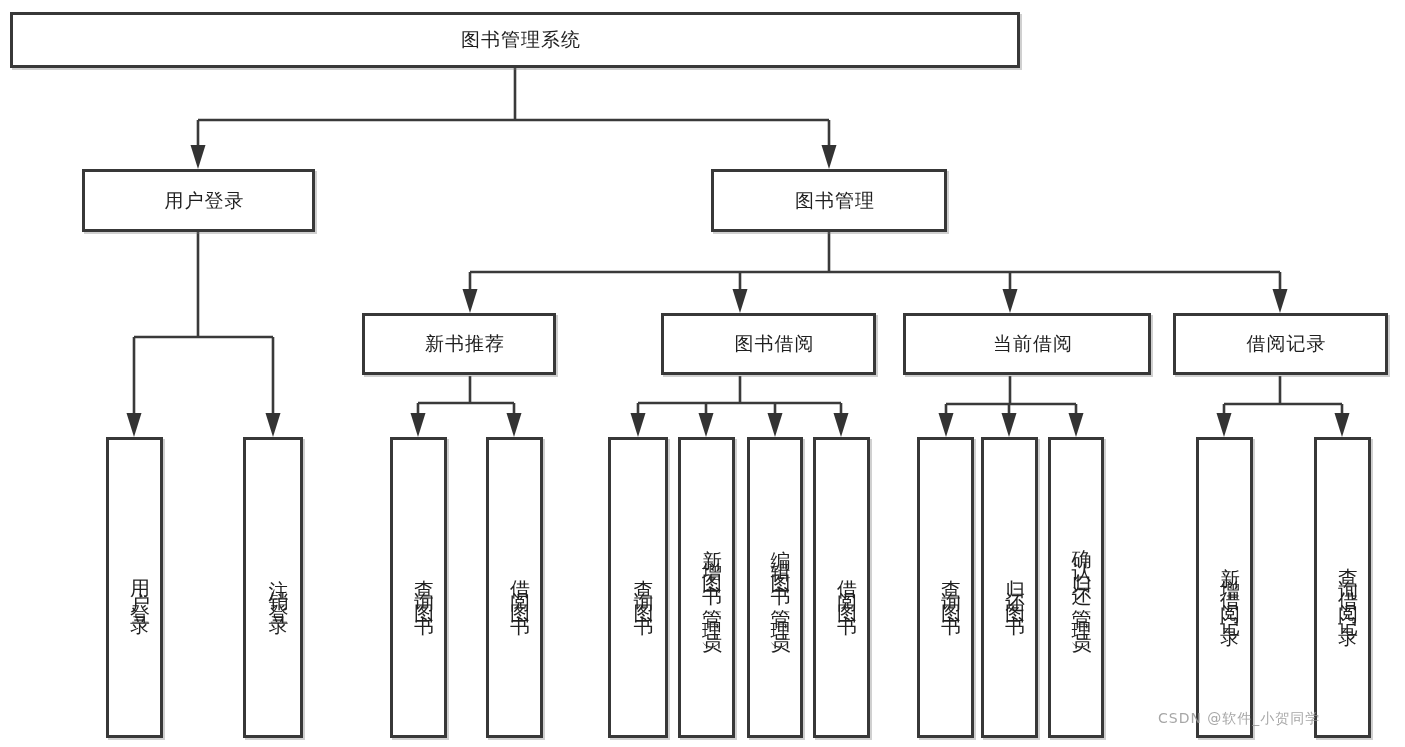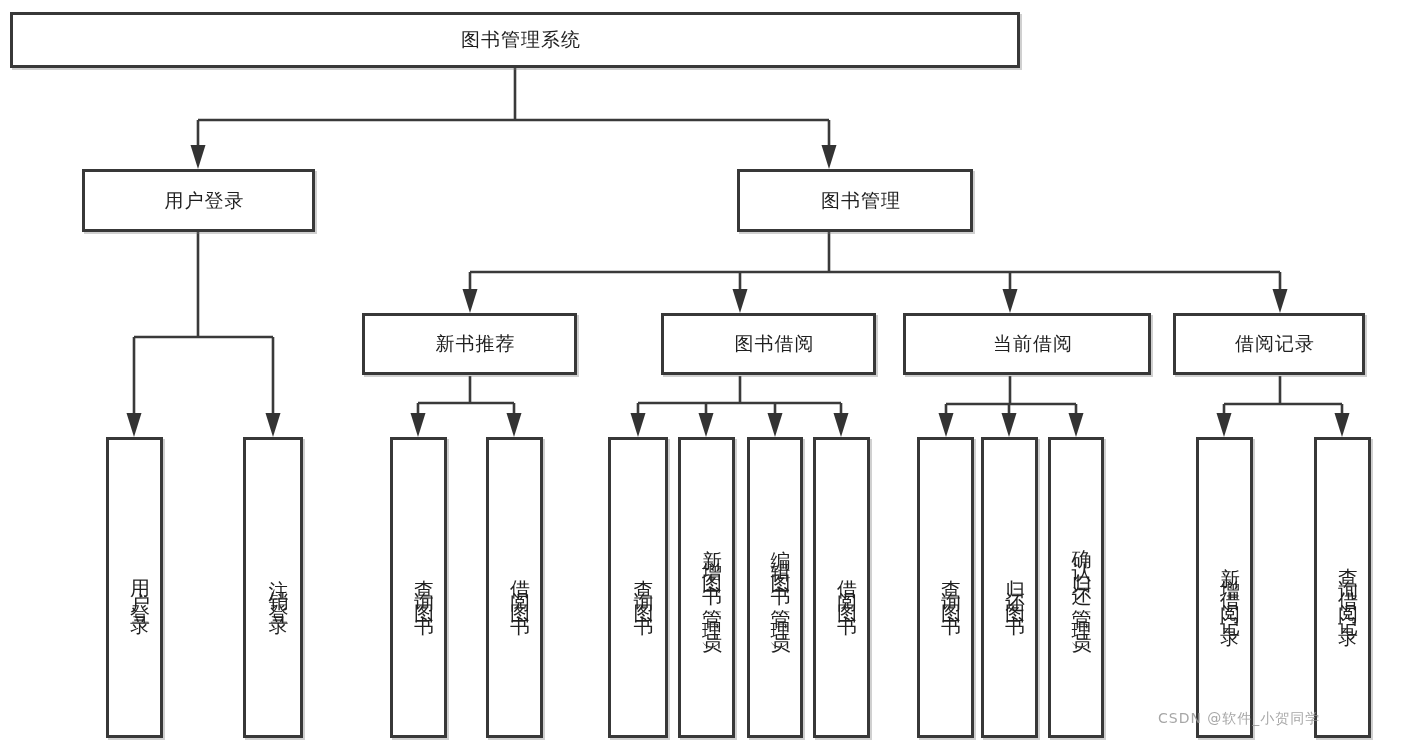--- a/index.html
+++ b/index.html
@@ -105,34 +105,34 @@
     </g>
   </svg>
 
   <div class="box hbox root-box" style="left:10px; top:12px; width:1010px; height:56px;">
     <span>图书管理系统</span>
   </div>
 
   <div class="box hbox" style="left:82px; top:169px; width:233px; height:63px;">
     <span>用户登录</span>
   </div>
-  <div class="box hbox" style="left:711px; top:169px; width:236px; height:63px;margin-left:26px;">
+  <div class="box hbox" style="left:711px; top:169px; width:236px; height:63px;">
     <span>图书管理</span>
   </div>
 
-  <div class="box hbox" style="left:362px; top:313px; width:215px; height:62px;">
+  <div class="box hbox" style="left:362px; top:313px; width:194px; height:62px;">
     <span>新书推荐</span>
   </div>
   <div class="box hbox" style="left:633px; top:313px; width:215px; height:62px;margin-left:28px;">
     <span>图书借阅</span>
   </div>
   <div class="box hbox" style="left:903px; top:313px; width:248px; height:62px;">
     <span>当前借阅</span>
   </div>
-  <div class="box hbox" style="left:1173px; top:313px; width:192px; height:62px;">
+  <div class="box hbox" style="left:1173px; top:313px; width:215px; height:62px;">
     <span>借阅记录</span>
   </div>
 
   <div class="box leaf" style="left:106px; top:437px; width:57px; height:301px;">
     <span class="vtext">用户登录</span>
   </div>
   <div class="box leaf" style="left:243px; top:437px; width:60px; height:301px;">
     <span class="vtext">注销登录</span>
   </div>
 

